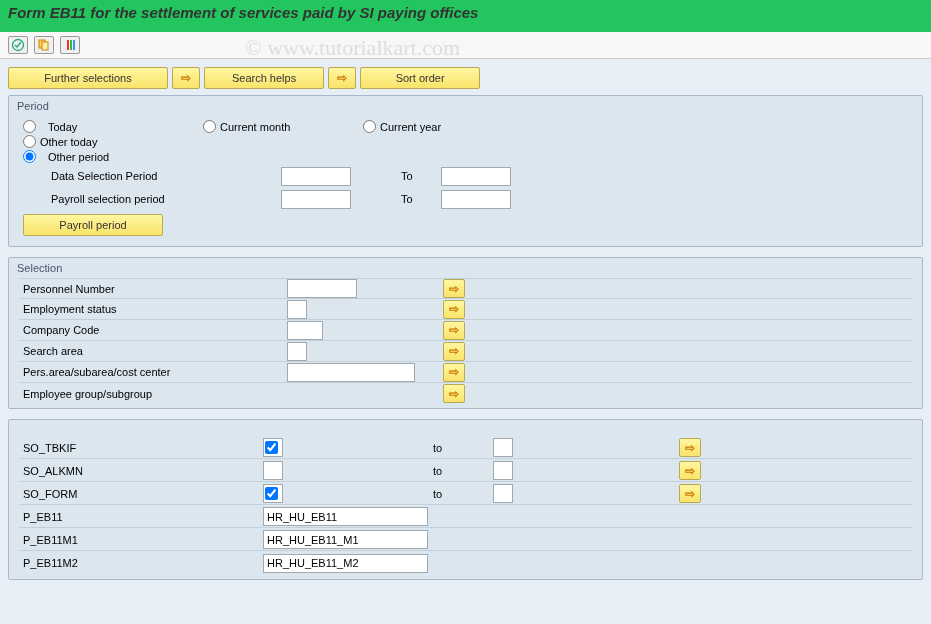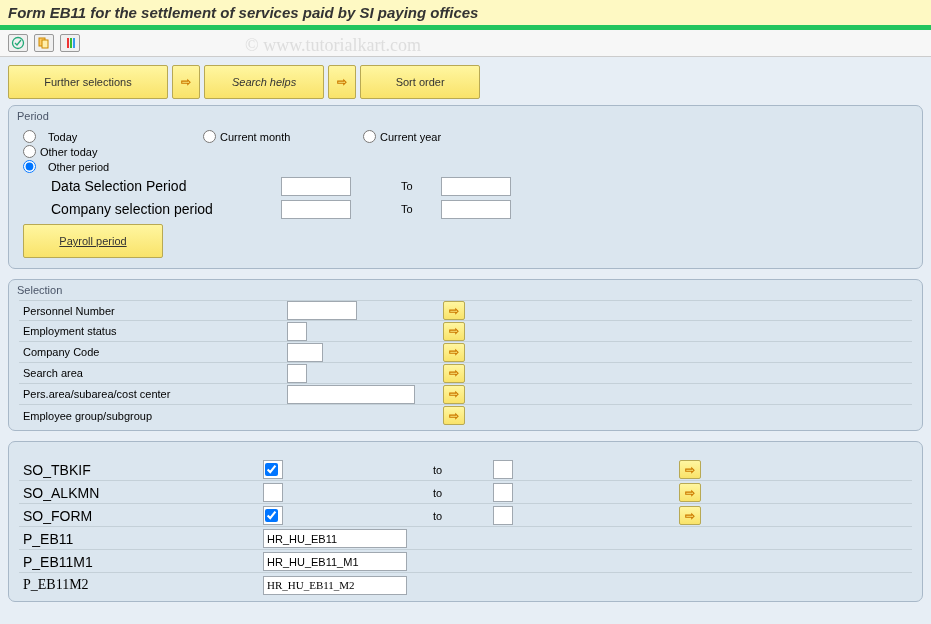--- a/index.html
+++ b/index.html
@@ -6,27 +6,27 @@
   body {
     font-family: Arial, sans-serif;
     font-size: 11px;
     width: 931px;
     height: 624px;
     background: #f2f2f2;
     overflow: hidden;
     position: relative;
   }
   .title-bar {
-    background: #fef9c3;
+    background: #22c55e;
     padding: 4px 8px;
     font-weight: bold;
     font-style: italic;
     font-size: 15px;
     color: #333;
-    border-bottom: 5px solid #22c55e;
+    border-bottom: 7px solid #22c55e;
   }
   .toolbar {
     background: #f7f7f7;
     padding: 4px 8px;
     border-bottom: 1px solid #ccc;
     display: flex;
     gap: 6px;
     align-items: center;
   }
   .toolbar-btn {
@@ -47,39 +47,39 @@
   }
   .button-row {
     display: flex;
     gap: 4px;
     margin-bottom: 6px;
   }
   .yellow-btn {
     background: linear-gradient(#fff6a0, #f9e36a);
     border: 1px solid #b8a954;
     border-radius: 2px;
-    height: 34px;
+    height: 22px;
     display: flex;
     align-items: center;
     padding: 0 10px;
     cursor: pointer;
     font-size: 11px;
     color: #333;
   }
   .yellow-btn.icon-only { padding: 0 6px; width: auto; }
   .yellow-arrow {
     color: #cc7a00;
     font-weight: bold;
     font-size: 12px;
     margin: 0 2px;
   }
   .group-box {
     border: 1px solid #a8b8c8;
     background: #dbe6ef;
-    border-radius: 7px;
+    border-radius: 2px;
     margin-bottom: 10px;
     padding: 2px;
   }
   .group-title {
     font-size: 11px;
     color: #4a5568;
     padding: 2px 6px;
     background: #dbe6ef;
   }
   .group-body {
@@ -104,35 +104,35 @@
   }
   .field-row {
     display: flex;
     align-items: center;
     margin: 1px 0;
     height: 22px;
   }
   .field-label {
     width: 220px;
     padding-left: 16px;
-    font-size: 14px;
+    font-size: 11px;
   }
   .text-input {
     border: 1px solid #a0a8b0;
     background: #fff;
     height: 19px;
     padding: 0 3px;
     font-size: 11px;
     font-family: inherit;
   }
   .w60 { width: 70px; }
   .w30 { width: 20px; }
   .w40 { width: 36px; }
   .w100 { width: 128px; }
-  .w170 { width: 144px; }
+  .w170 { width: 165px; }
   .to-label { width: 50px; text-align: left; padding-left: 10px; font-size: 11px; }
   .multi-btn {
     background: linear-gradient(#fff6a0, #f9e36a);
     border: 1px solid #b8a954;
     border-radius: 2px;
     width: 22px; height: 19px;
     display: flex;
     align-items: center;
     justify-content: center;
     cursor: pointer;
@@ -153,21 +153,21 @@
     align-items: center;
     border-left: 1px solid #c4d0d8;
   }
   .sel-label:first-child{border-left:none;text-align:right;}
   .sel-grid .sel-row:first-child { border-top: 1px solid #c4d0d8; }
   .watermark {
     position: absolute;
     top: 35px;
     left: 245px;
     color: rgba(200,200,200,0.55);
-    font-size: 18px;
+    font-size: 22px;
     font-family: Georgia, serif;
     pointer-events: none;
   }
   .bottom-section .field-row {
     height: 22px;
     border-bottom: 1px solid #c4d0d8;
   }
   .bottom-section .field-label {
     width: 244px;
     padding-left: 4px;
@@ -211,21 +211,21 @@
 
 <div class="watermark">© www.tutorialkart.com</div>
 
 <div class="content">
 
   <div class="button-row">
     <div class="yellow-btn" style="width:160px;justify-content:center;">Further selections</div>
     <div class="yellow-btn icon-only">
         <span class="yellow-arrow">⇨</span>
       </div>
-    <div class="yellow-btn" style="width:120px;justify-content:center;font-style:italic;">Search helps</div>
+    <div class="yellow-btn" style="width:120px;justify-content:center;">Search helps</div>
     <div class="yellow-btn icon-only">
         <span class="yellow-arrow">⇨</span>
       </div>
     <div class="yellow-btn" style="width:120px;justify-content:center;">Sort order</div>
   </div>
 
   <div class="group-box">
     <div class="group-title">Period</div>
     <div class="group-body">
       <div class="radio-row">
@@ -254,26 +254,26 @@
             <span>Other period</span>
           </label>
       </div>
       <div class="field-row">
         <div class="field-label" style="padding-left:28px;width:258px;">Data Selection Period</div>
         <input class="text-input w60" value="" style="">
         <span class="to-label" style="width:90px;padding-left:50px;">To</span>
         <input class="text-input w60" value="" style="">
       </div>
       <div class="field-row">
-        <div class="field-label" style="padding-left:28px;width:258px;">Company selection period</div>
+        <div class="field-label" style="padding-left:28px;width:258px;">Payroll selection period</div>
         <input class="text-input w60" value="" style="">
         <span class="to-label" style="width:90px;padding-left:50px;">To</span>
         <input class="text-input w60" value="" style="">
       </div>
-      <div class="yellow-btn" style="width:140px;justify-content:center;margin-top:4px;text-decoration:underline;">Payroll period</div>
+      <div class="yellow-btn" style="width:140px;justify-content:center;margin-top:4px;">Payroll period</div>
     </div>
   </div>
 
   <div class="group-box">
     <div class="group-title">Selection</div>
     <div class="group-body sel-grid" style="padding:2px 8px;">
       <div class="sel-row">
         <div class="sel-label">Personnel Number</div>
         <div style="width:150px;"><input class="text-input w60" style=""></div>
         <div class="multi-btn">
@@ -373,20 +373,20 @@
       </div>
 
       <div class="field-row">
         <div class="field-label">P_EB11</div>
         <input class="text-input w170" value="HR_HU_EB11" style="">
       </div>
       <div class="field-row">
         <div class="field-label">P_EB11M1</div>
         <input class="text-input w170" value="HR_HU_EB11_M1" style="">
       </div>
-      <div class="field-row" style="border-bottom:none;font-family:Liberation Serif, serif;">
+      <div class="field-row" style="border-bottom:none;">
         <div class="field-label">P_EB11M2</div>
         <input class="text-input w170" value="HR_HU_EB11_M2" style="">
       </div>
     </div>
   </div>
 
 </div>
 
 </body></html>

